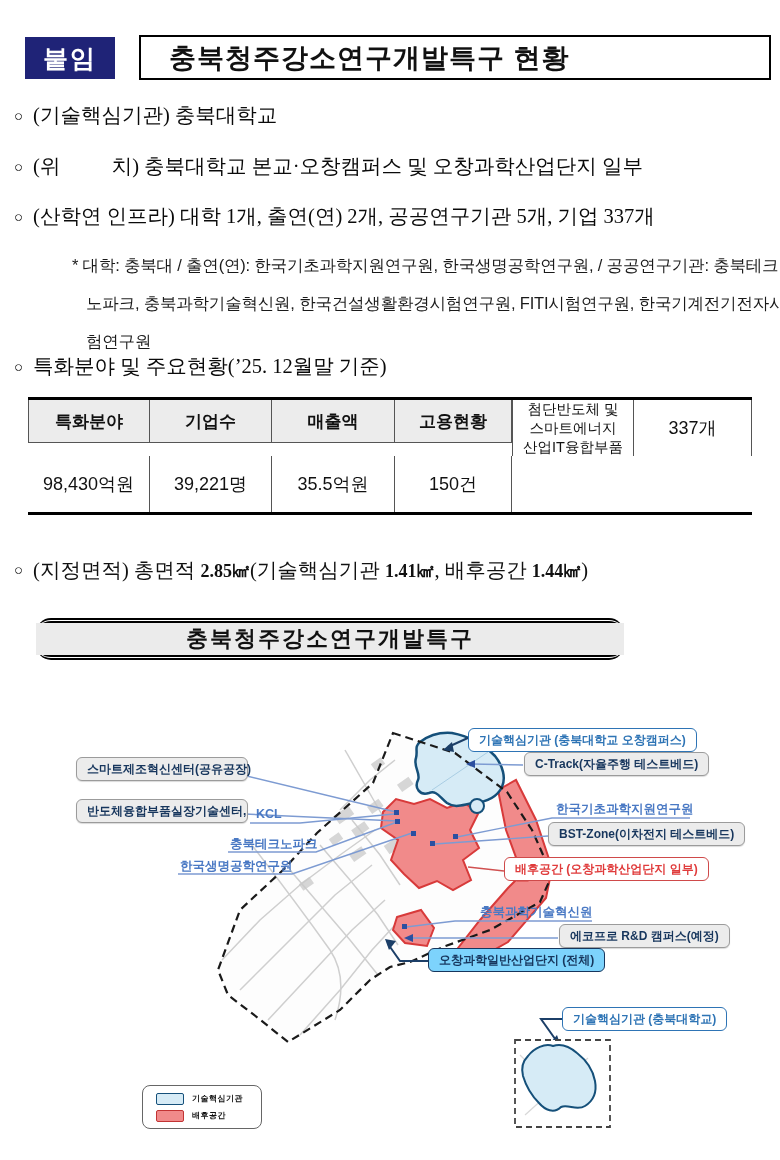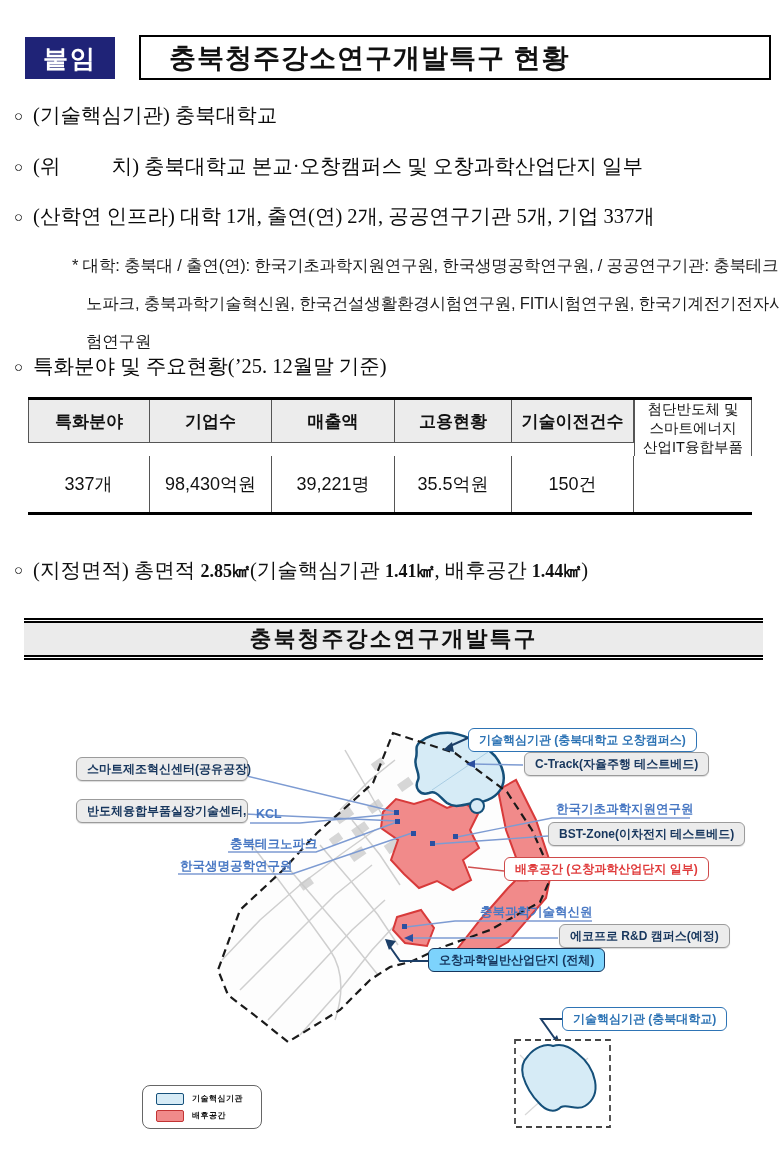--- a/index.html
+++ b/index.html
@@ -42,21 +42,21 @@
     border-right:1px solid #555;border-bottom:1px solid #555;
     display:flex;align-items:center;justify-content:center;text-align:center;
   }
   .spec-table .cell:first-child,
   .spec-table .cell.c0{border-left:1px solid #555;}
   .spec-table .head{height:42px;background:#ececec;font-weight:bold;font-size:17px;}
   .spec-table .data{height:56px;font-size:18px;border-bottom:none;}
   .spec-table .data.field{font-size:14.5px;line-height:19px;flex-direction:column;font-weight:500;}
   
   .section-bar{
-    left:24px;top:618px;width:739px;border-top:5px double #000;border-bottom:5px double #000;
+    left:36px;top:618px;width:588px;border-top:5px double #000;border-bottom:5px double #000;border-radius:15px;
   }
   .section-bar .inner{
     background:#ebebeb;height:32px;display:flex;align-items:center;justify-content:center;
     font-weight:bold;font-size:22px;letter-spacing:2px;
   }
   
   .mlabel{position:absolute;white-space:nowrap;font-weight:bold;font-size:12px;line-height:1;}
   .box{border-radius:6px;padding:5px 10px;}
   .g-box{background:#ececec;border:1.2px solid #9b9b9b;color:#17365d;box-shadow:0 1px 1px rgba(0,0,0,.15);}
   .b-box{background:#fff;border:1.5px solid #2e74b5;color:#2e74b5;}
@@ -97,21 +97,20 @@
 <div class="abs bullet" style="top:352px;">
   <span class="marker">○</span>
   <span>특화분야 및 주요현황(’25. 12월말 기준)</span>
 </div>
 
 <div class="abs spec-table">
   <div class="cell head c0">특화분야</div>
   <div class="cell head">기업수</div>
   <div class="cell head">매출액</div>
   <div class="cell head">고용현황</div>
-  <div class="cell head">기술이전건수</div>
 
   <div class="cell data field c0">
     <span>첨단반도체 및</span>
     <span>스마트에너지</span>
     <span>산업IT융합부품</span>
   </div>
   <div class="cell data">337개</div>
   <div class="cell data">98,430억원</div>
   <div class="cell data">39,221명</div>
   <div class="cell data">35.5억원</div>

